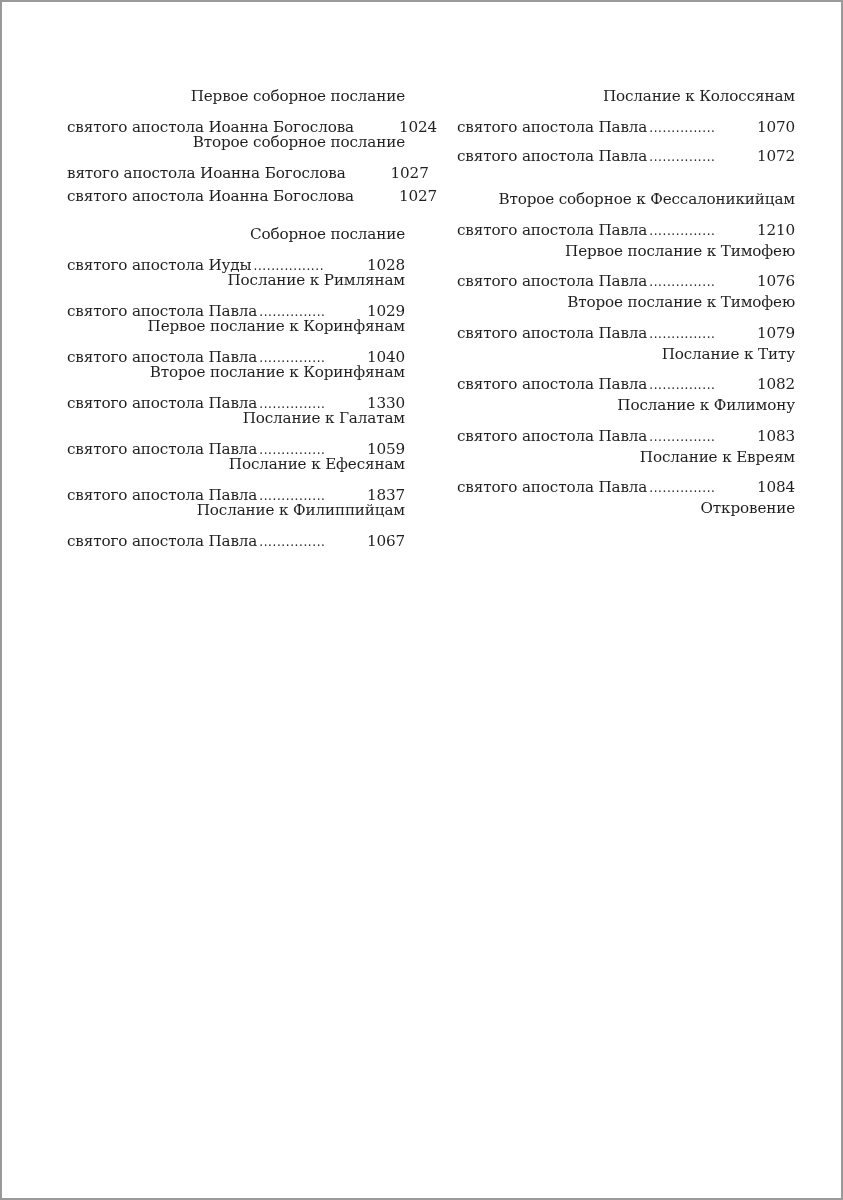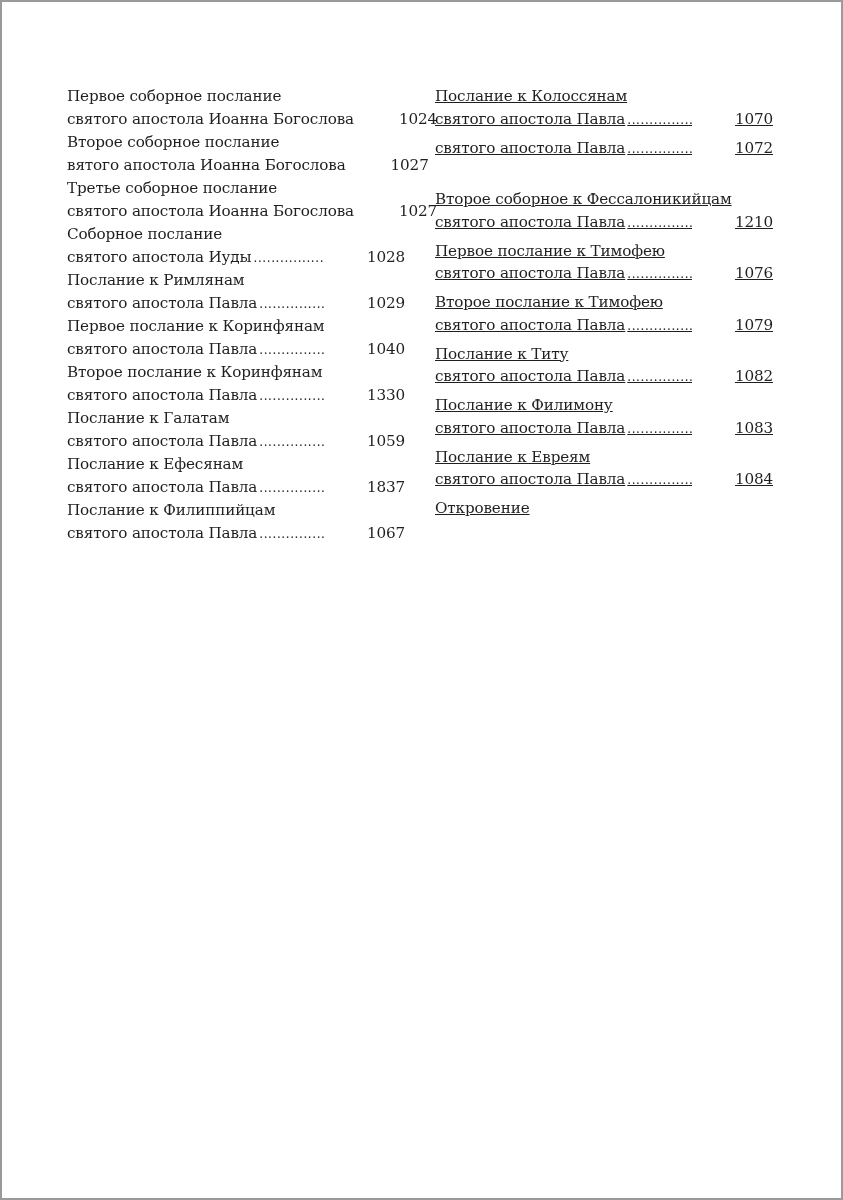--- a/index.html
+++ b/index.html
@@ -13,29 +13,30 @@
       background: #ffffff;
     }
     .col {
       position: absolute;
       top: 83px;
       width: 338px;
       font-family: "DejaVu Serif", "Liberation Serif", serif;
       font-size: 15.2px;
       color: #1f1f1f;
       letter-spacing: -0.15px;
+      text-align: right;
     }
     .col.left { left: 65px; }
-    .col.right { left: 433px; text-decoration: underline; }
+    .col.right { left: 455px; }
     .entry { margin: 0; }
     .col.left .entry { height: 46px; }
     .col.right .entry { height: 51.5px; }
     .line { display: block; line-height: 22.5px; white-space: nowrap; }
     .line2 { display: flex; align-items: baseline; }
-    .line2 .txt { flex: 0 0 auto; white-space: nowrap; }
+    .line2 .txt { flex: 0 0 auto; white-space: nowrap; margin-top: 8px; }
     .line2 .dots {
       flex: 1 1 auto;
       overflow: hidden;
       white-space: nowrap;
       margin: 0 2px;
       letter-spacing: 0.6px;
       font-size: 12px;
     }
     .line2 .dots::before {
       content: "........................................................................................................................................";
@@ -57,21 +58,20 @@
     </div>
     <div class="entry">
       <span class="line">Второе соборное послание</span>
       <span class="line line2">
           <span class="txt">вятого апостола Иоанна Богослова</span>
           <span class="dots"></span>
           <span class="pg">1027</span>
         </span>
     </div>
     <div class="entry">
-      <span class="line">Третье соборное послание</span>
       <span class="line line2">
           <span class="txt">святого апостола Иоанна Богослова</span>
           <span class="dots"></span>
           <span class="pg">1027</span>
         </span>
     </div>
     <div class="entry">
       <span class="line">Соборное послание</span>
       <span class="line line2">
           <span class="txt">святого апостола Иуды</span>

